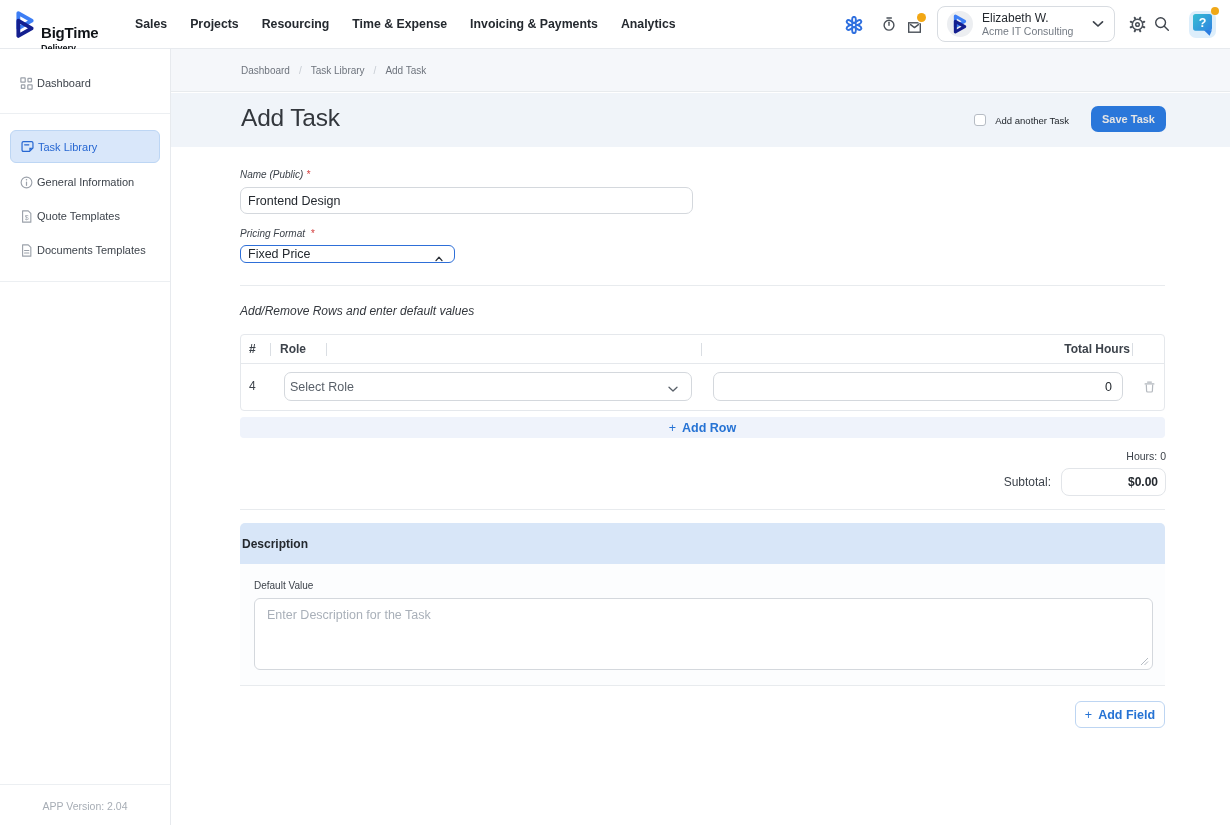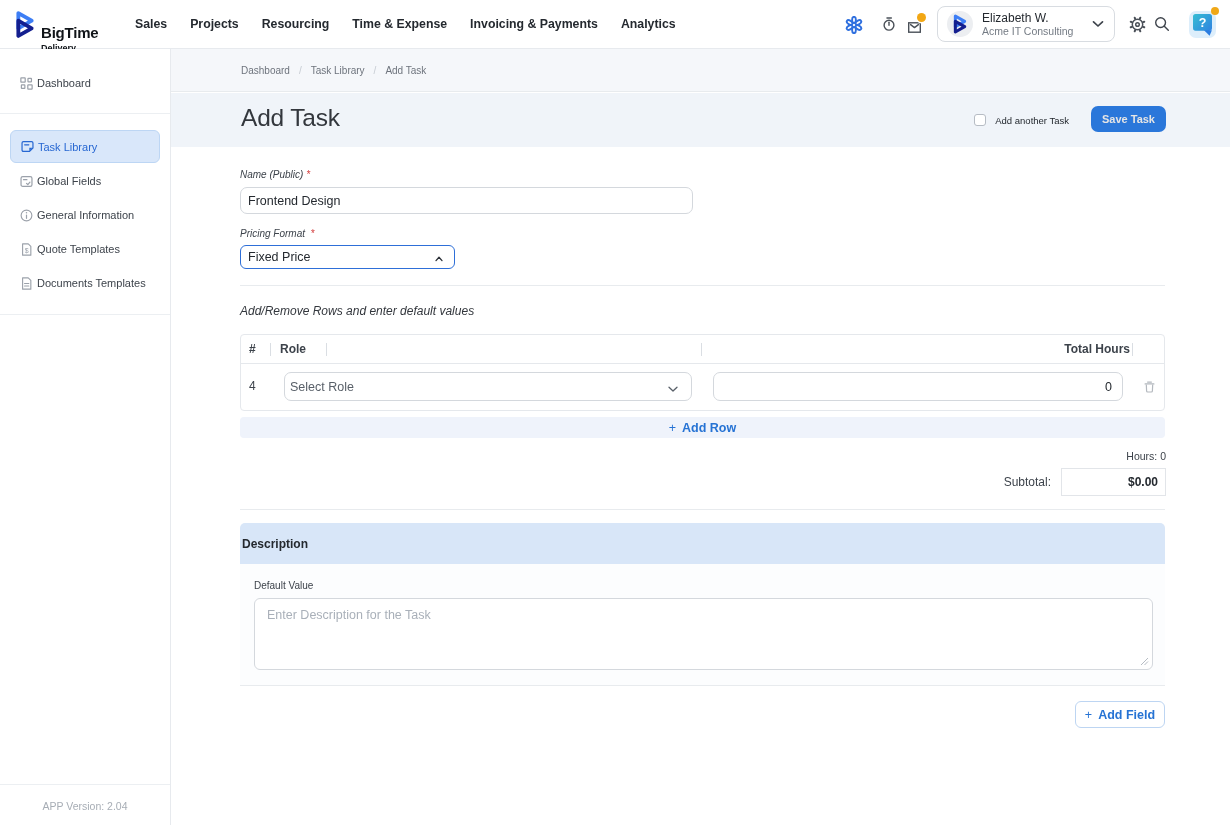--- a/index.html
+++ b/index.html
@@ -55,21 +55,21 @@
 
 
 .tbl{position:absolute;left:240px;top:334px;width:925px;border:1px solid #e5e8ec;border-radius:4px;}
 .thead{height:29px;border-bottom:1px solid #e5e8ec;display:flex;align-items:center;font-size:12px;font-weight:bold;color:#3d434b;position:relative;}
 .vsep{position:absolute;top:8px;height:13px;width:1px;background:#dadee3;}
 .trow{height:46px;position:relative;font-size:12px;color:#3d434b;}
 
 .addrow{position:absolute;left:240px;top:417px;width:925px;height:21px;background:#eff3fb;border-radius:4px;display:flex;align-items:center;justify-content:center;font-size:12.5px;font-weight:bold;color:#2673d4;}
 .hours{position:absolute;top:450px;right:64px;font-size:10.5px;color:#3d434b;}
 .subl{position:absolute;top:475px;right:179px;font-size:12px;color:#3d434b;}
-.subbox{position:absolute;top:468px;left:1061px;width:105px;height:28px;border:1px solid #e2e5e9;border-radius:0;display:flex;align-items:center;justify-content:flex-end;padding-right:7px;font-size:12px;font-weight:bold;color:#24292f;}
+.subbox{position:absolute;top:468px;left:1061px;width:105px;height:28px;border:1px solid #e2e5e9;border-radius:8px;display:flex;align-items:center;justify-content:flex-end;padding-right:7px;font-size:12px;font-weight:bold;color:#24292f;}
 
 .divider{position:absolute;left:240px;width:925px;border-top:1px solid #e8ebee;}
 
 
 .desc{position:absolute;left:240px;top:523px;width:925px;}
 .dhead{height:41px;background:#d8e6f8;border-radius:5px 5px 0 0;display:flex;align-items:center;padding-left:2px;font-size:12px;font-weight:bold;color:#24292f;}
 .dbody{background:#fcfdfe;border-bottom:1px solid #e8ebee;height:122px;position:relative;}
 .tarea{position:absolute;left:14px;width:899px;height:72px;border:1px solid #d4d8dd;border-radius:6px;background:#fff;font-size:12.5px;color:#a9b0b9;padding:9px 12px;}
 .grip{position:absolute;right:3px;bottom:3px;width:9px;height:9px;}
 .addfield{position:absolute;left:1075px;top:701px;width:90px;height:27px;background:#fff;border:1px solid #bdd5f2;border-radius:6px;display:flex;align-items:center;justify-content:center;font-size:12.5px;font-weight:bold;color:#2673d4;}
@@ -191,28 +191,20 @@
   <div class="sdiv" style="margin-top:15px;"></div>
   <div style="height:16px;"></div>
   <div class="sitem active" style="margin-top:0;">
     <svg width="15" height="15" viewBox="0 0 15 15">
       <path d="M2.8 1.8 H12.2 Q13.8 1.8 13.8 3.4 V9.2 L9.8 13.2 H2.8 Q1.2 13.2 1.2 11.6 V3.4 Q1.2 1.8 2.8 1.8 Z" fill="none" stroke="#2767d2" stroke-width="1.4"></path>
       <line x1="4.2" y1="5.6" x2="9" y2="5.6" stroke="#2767d2" stroke-width="1.4" stroke-linecap="round"></line>
       <path d="M13.4 9 L9.6 9 L9.6 12.8 Z" fill="#2767d2"></path>
     </svg>
     Task Library
   </div>
-  <div class="sitem" style="margin-top:3px;">
-    <svg width="15" height="15" viewBox="0 0 15 15">
-      <rect x="1.2" y="1.8" width="12.6" height="11.4" rx="2" fill="none" stroke="#9ba1aa" stroke-width="1.4"></rect>
-      <line x1="4" y1="5.4" x2="8" y2="5.4" stroke="#9ba1aa" stroke-width="1.4" stroke-linecap="round"></line>
-      <path d="M7.5 9.6 L9 11 L11.5 8.2" fill="none" stroke="#9ba1aa" stroke-width="1.4" stroke-linecap="round" stroke-linejoin="round"></path>
-    </svg>
-    Global Fields
-  </div>
   <div class="sitem" style="margin-top:4px;">
     <svg width="15" height="15" viewBox="0 0 15 15">
       <circle cx="7.5" cy="7.5" r="6.2" fill="none" stroke="#9ba1aa" stroke-width="1.3"></circle>
       <line x1="7.5" y1="7" x2="7.5" y2="10.7" stroke="#9ba1aa" stroke-width="1.4" stroke-linecap="round"></line>
       <circle cx="7.5" cy="4.4" r="0.9" fill="#9ba1aa"></circle>
     </svg>
     General Information
   </div>
   <div class="sitem" style="margin-top:4px;">
     <svg width="15" height="15" viewBox="0 0 15 15">
@@ -243,21 +235,21 @@
     <div class="cbx"></div>
     <div class="cbl">Add another Task</div>
     <div class="savebtn">Save Task</div>
   </div>
 </div>
 
 <div class="lbl" style="left:240px;top:169px;">Name (Public)&nbsp;<span class="req">*</span></div>
 <div class="inp" style="left:240px;top:187px;width:453px;height:27px;">Frontend Design</div>
 
 <div class="lbl" style="left:240px;top:228px;">Pricing Format&nbsp;&nbsp;<span class="req">*</span></div>
-<div class="inp" style="left:240px;top:245px;width:215px;height:24px;border:1.3px solid #2e6fd8;border-radius:6px;">Fixed Price
+<div class="inp" style="left:240px;top:245px;width:215px;height:18px;border:1.3px solid #2e6fd8;border-radius:6px;">Fixed Price
   <svg width="8" height="5.5" viewBox="0 0 8 5.5" style="position:absolute;right:11px;top:10px;">
         <path d="M1 4.6 L4 1.2 L7 4.6" fill="none" stroke="#2a2f36" stroke-width="1.3" stroke-linecap="round" stroke-linejoin="round"></path>
       </svg>
 </div>
 
 <div class="divider" style="top:285px;"></div>
 <div class="lbl" style="left:240px;top:304px;font-size:12px;color:#33373d;">Add/Remove Rows and enter default values</div>
 
 <div class="tbl">
   <div class="thead">

